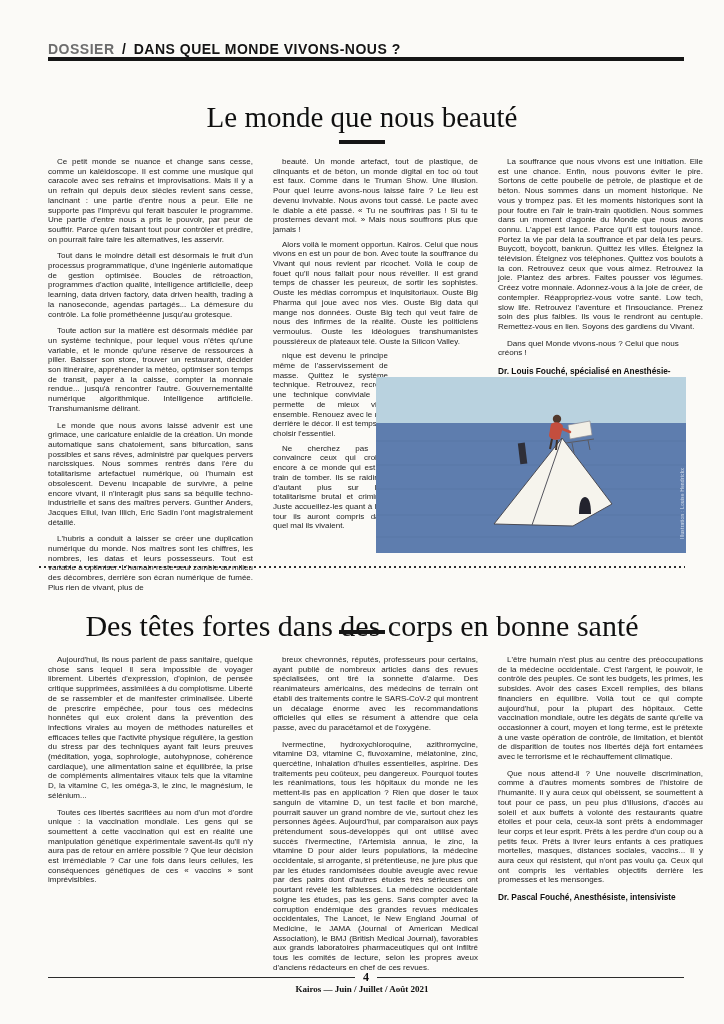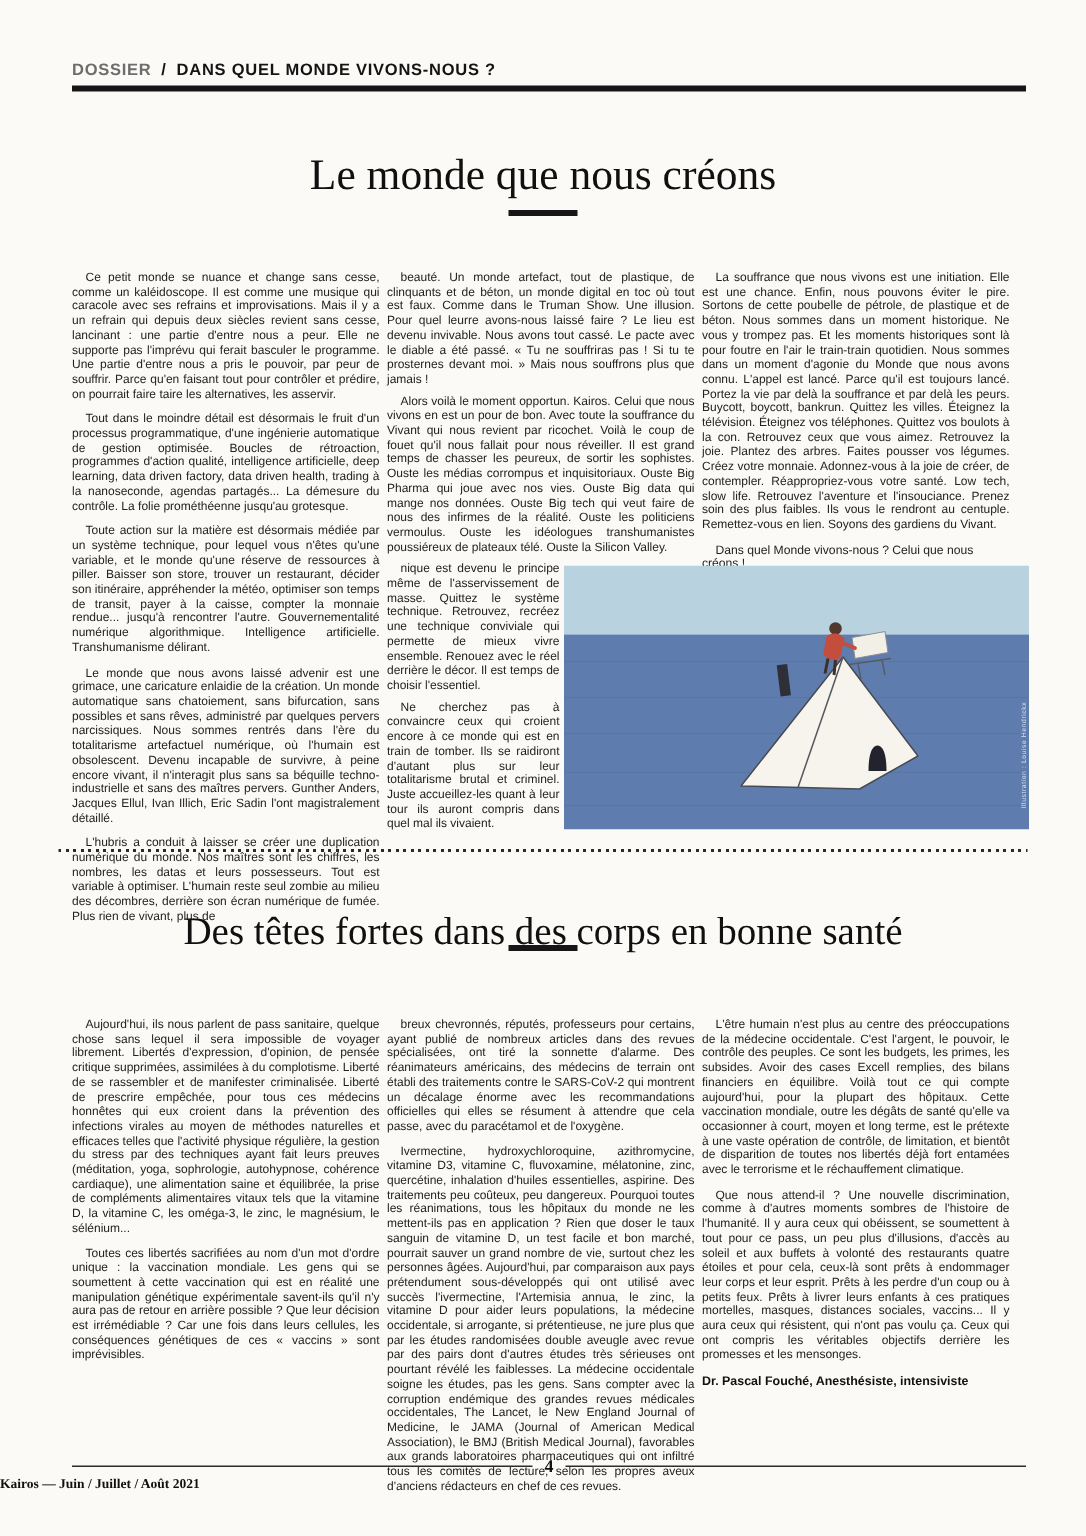--- a/index.html
+++ b/index.html
@@ -5,37 +5,37 @@
   * { box-sizing: border-box; }
   html, body { margin: 0; padding: 0; }
   body { background: #e9e9e9; }
   .page {
     position: relative; width: 724px; height: 1024px;
     background: #fbfaf7; overflow: hidden;
     font-family: "Liberation Sans", sans-serif; color: #1e1e1e;
     margin: 0 auto;
   }
   
-  .kicker { position: absolute; left: 48px; top: 41px; width: 636px; font-size: 11px; letter-spacing: .5px; white-space: nowrap; }
+  .kicker { position: absolute; left: 48px; top: 41px; width: 636px; font-size: 14px; letter-spacing: .5px; white-space: nowrap; }
   .kicker-section { color: #6d6d6d; font-weight: 700; }
   .kicker-sep { color: #141414; font-weight: 700; margin: 0 3px; }
   .kicker-title { color: #141414; font-weight: 700; }
   .kicker-rule { position: absolute; left: 48px; top: 57px; width: 636px; height: 4px; background: #161616; }
 
   
   .big-title { position: absolute; left: 0; width: 724px; text-align: center;
     font-family: "Liberation Serif", "DejaVu Serif", serif; font-weight: 500; color: #101010; }
   #a1-title { top: 82px; font-size: 29px; }
-  #a2-title { top: 584px; font-size: 26px; }
+  #a2-title { top: 584px; font-size: 30px; }
   .short-rule { position: absolute; left: 339px; width: 46px; height: 4px; background: #161616; }
   #a1-rule { top: 140px; }
   #a2-rule { top: 630px; }
 
   
-  .cols { position: absolute; left: 48px; width: 637px; display: flex; gap: 5px; margin-top: 23px; }
+  .cols { position: absolute; left: 48px; width: 637px; display: flex; gap: 20px; }
   #a1-cols { top: 157px; }
   #a2-cols { top: 655px; }
   .col { width: 205px; flex: 0 0 205px; }
   .body-p { margin: 0 0 7px 0; font-size: 8px; line-height: 9.7px; text-align: justify;
     text-indent: 9px; color: #222; hyphens: auto; }
   #a1-col2 .body-p { margin-bottom: 5px; }
   .col2-narrow { width: 115px; }
   .closing-p { margin: 2px 0 8px 0; font-size: 8.1px; line-height: 9.7px; text-indent: 9px; color: #222; }
   .sig-p { margin: 2px 0 0 0; font-size: 8.3px; line-height: 10px; font-weight: 700; color: #111; }
 
@@ -50,36 +50,36 @@
 
   
   .dotted-sep { position: absolute; left: 39px; top: 566px; width: 646px; height: 2px;
     background: repeating-linear-gradient(to right, #2b2b2b 0 2px, transparent 2px 5px); }
 
   
   .footer-rule-row { position: absolute; left: 48px; top: 971px; width: 636px;
     display: flex; align-items: center; gap: 8px; }
   .footer-line { flex: 1; height: 1px; background: #2c2c2c; }
   .page-number { font-family: "Liberation Serif", serif; font-size: 12px; font-weight: 700; color: #101010; line-height: 1; }
-  .edition-line { position: absolute; left: 0; top: 984px; width: 724px; text-align: left;
+  .edition-line { position: absolute; left: 0; top: 984px; width: 724px; text-align: center;
     font-family: "Liberation Serif", serif; font-size: 9px; font-weight: 700; color: #101010; }
 </style>
 </head>
 <body>
 
 <div class="page">
 
   <div class="kicker">
     <span class="kicker-section">DOSSIER</span>
     <span class="kicker-sep">/</span>
     <span class="kicker-title">DANS QUEL MONDE VIVONS-NOUS ?</span>
   </div>
   <div class="kicker-rule"></div>
 
-  <h1 class="big-title" id="a1-title">Le monde que nous créons</h1>
+  <h1 class="big-title" id="a1-title">Le monde que nous beauté</h1>
   <div class="short-rule" id="a1-rule"></div>
 
   <div class="cols" id="a1-cols">
     <div class="col" id="a1-col1">
         <p class="body-p">Ce petit monde se nuance et change sans cesse, comme un kaléidoscope. Il est comme une musique qui caracole avec ses refrains et improvisations. Mais il y a un refrain qui depuis deux siècles revient sans cesse, lancinant : une partie d'entre nous a peur. Elle ne supporte pas l'imprévu qui ferait basculer le programme. Une partie d'entre nous a pris le pouvoir, par peur de souffrir. Parce qu'en faisant tout pour contrôler et prédire, on pourrait faire taire les alternatives, les asservir.</p>
         <p class="body-p">Tout dans le moindre détail est désormais le fruit d'un processus programmatique, d'une ingénierie automatique de gestion optimisée. Boucles de rétroaction, programmes d'action qualité, intelligence artificielle, deep learning, data driven factory, data driven health, trading à la nanoseconde, agendas partagés... La démesure du contrôle. La folie prométhéenne jusqu'au grotesque.</p>
         <p class="body-p">Toute action sur la matière est désormais médiée par un système technique, pour lequel vous n'êtes qu'une variable, et le monde qu'une réserve de ressources à piller. Baisser son store, trouver un restaurant, décider son itinéraire, appréhender la météo, optimiser son temps de transit, payer à la caisse, compter la monnaie rendue... jusqu'à rencontrer l'autre. Gouvernementalité numérique algorithmique. Intelligence artificielle. Transhumanisme délirant.</p>
         <p class="body-p">Le monde que nous avons laissé advenir est une grimace, une caricature enlaidie de la création. Un monde automatique sans chatoiement, sans bifurcation, sans possibles et sans rêves, administré par quelques pervers narcissiques. Nous sommes rentrés dans l'ère du totalitarisme artefactuel numérique, où l'humain est obsolescent. Devenu incapable de survivre, à peine encore vivant, il n'interagit plus sans sa béquille techno-industrielle et sans des maîtres pervers. Gunther Anders, Jacques Ellul, Ivan Illich, Eric Sadin l'ont magistralement détaillé.</p>
         <p class="body-p">L'hubris a conduit à laisser se créer une duplication numérique du monde. Nos maîtres sont les chiffres, les nombres, les datas et leurs possesseurs. Tout est variable à optimiser. L'humain reste seul zombie au milieu des décombres, derrière son écran numérique de fumée. Plus rien de vivant, plus de</p>
       </div>

